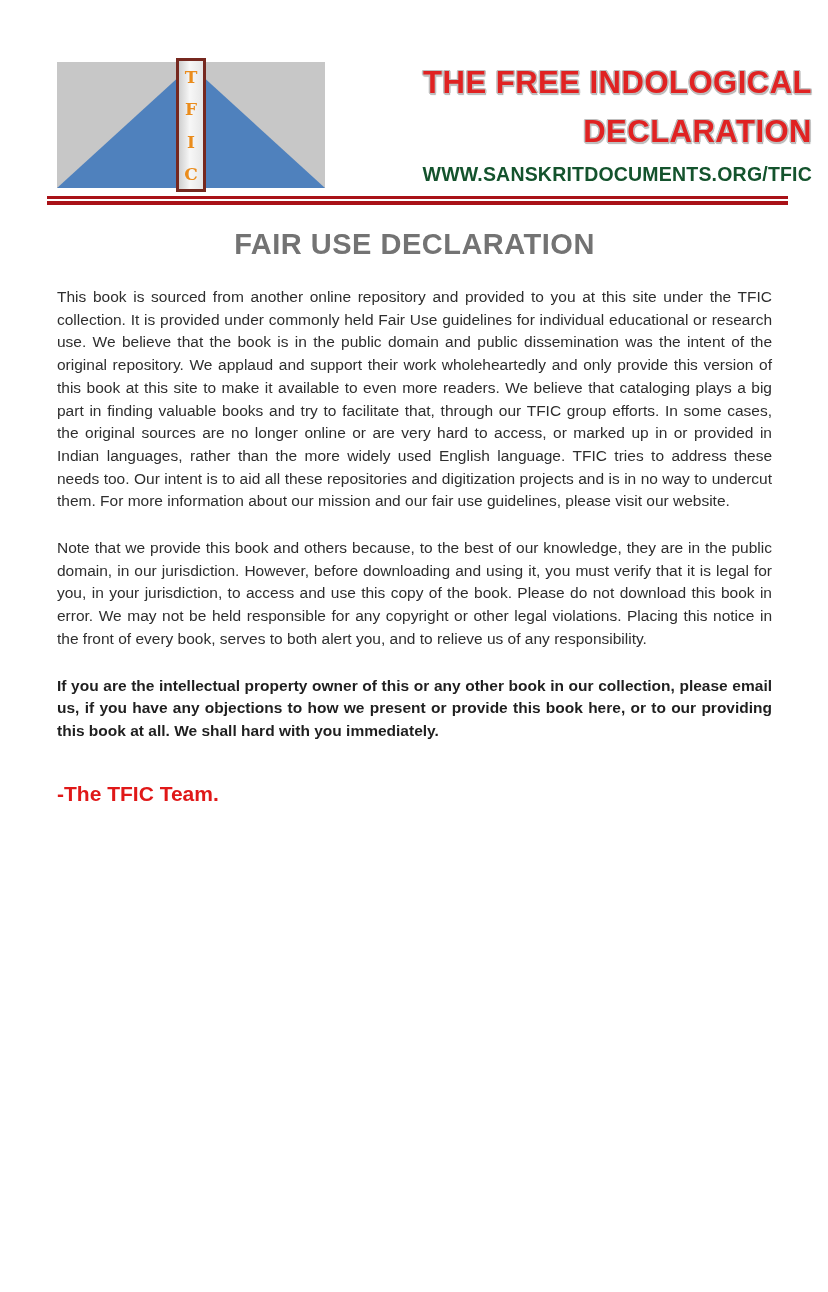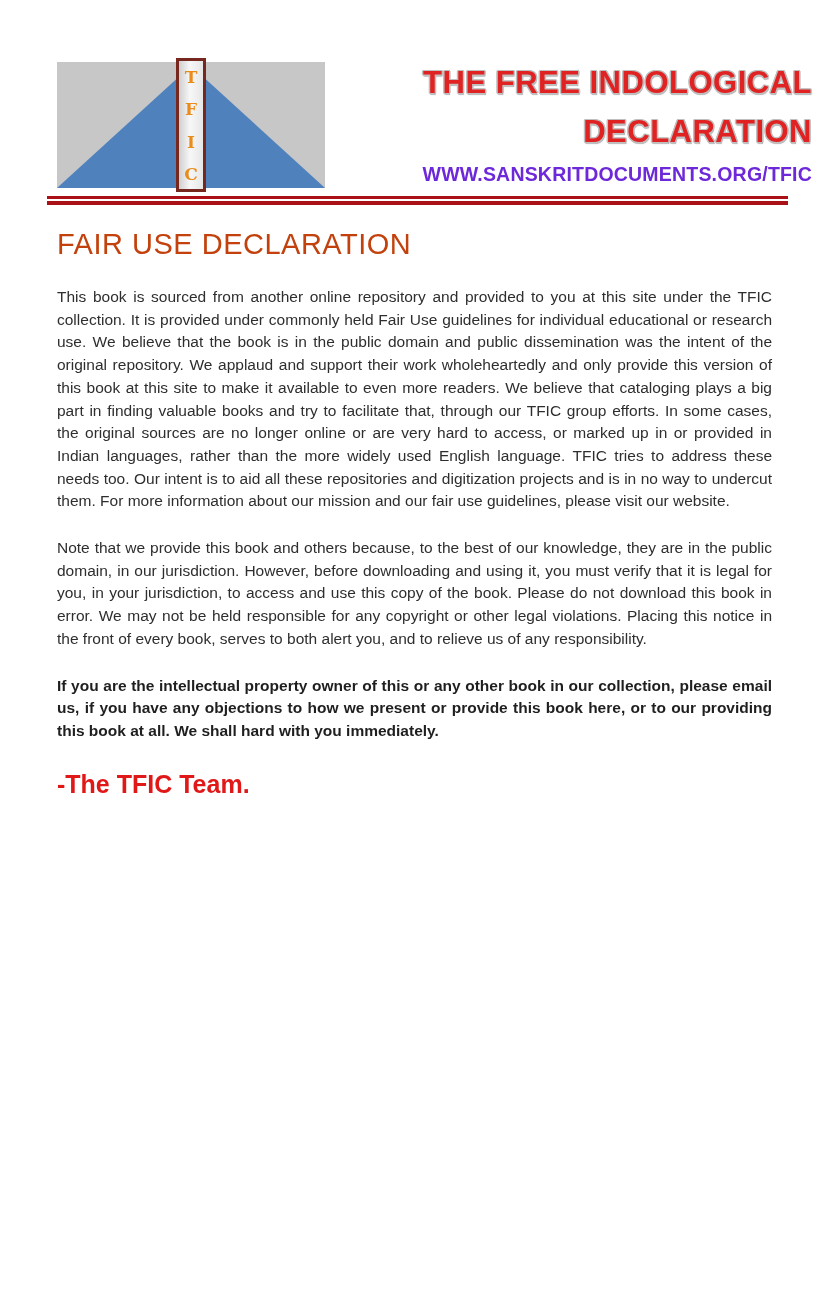--- a/index.html
+++ b/index.html
@@ -74,21 +74,21 @@
       -1.5px 0 0 #bfbfbf, 1.5px 0 0 #bfbfbf,
       0 -1.5px 0 #bfbfbf, 0 1.5px 0 #bfbfbf,
       -1px -1px 0 #bfbfbf, 1px -1px 0 #bfbfbf,
       -1px 1px 0 #bfbfbf, 1px 2px 1px #a8a8a8;
   }
   .site-url {
     margin-top: 7px;
     font-size: 19.5px;
     font-weight: bold;
     letter-spacing: 0.2px;
-    color: #6d28d9;
+    color: #14532d;
   }
 
   
   .rule {
     position: absolute;
     top: 196px;
     left: 47px;
     right: 40px;
   }
   .rule-thin  { height: 2.5px; background: #a91117; }
@@ -96,36 +96,37 @@
 
   
   .body-content {
     position: absolute;
     top: 228px;
     left: 57px;
     right: 56px;
   }
   .doc-title {
     margin: 0 0 25px 0;
+    text-align: center;
     font-size: 29px;
-    font-weight: normal;
+    font-weight: bold;
     letter-spacing: 0.5px;
-    color: #c2410c;
+    color: #737373;
   }
   .para {
     margin: 12px 0 24px 0;
     font-size: 15.5px;
     line-height: 22.7px;
     text-align: justify;
     color: #2e2e2e;
   }
   .para.bold { font-weight: bold; color: #1f1f1f; }
   .signature {
-    margin-top: 27px;
-    font-size: 25px;
+    margin-top: 39px;
+    font-size: 21px;
     font-weight: bold;
     color: #e01818;
   }
 </style>
 </head>
 <body>
 
 <div class="page">
 
   <header class="masthead">

